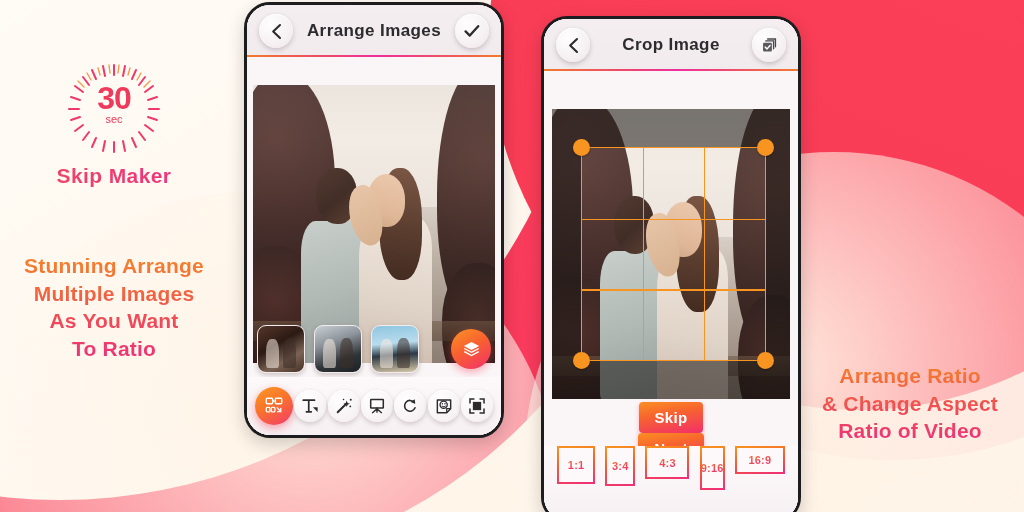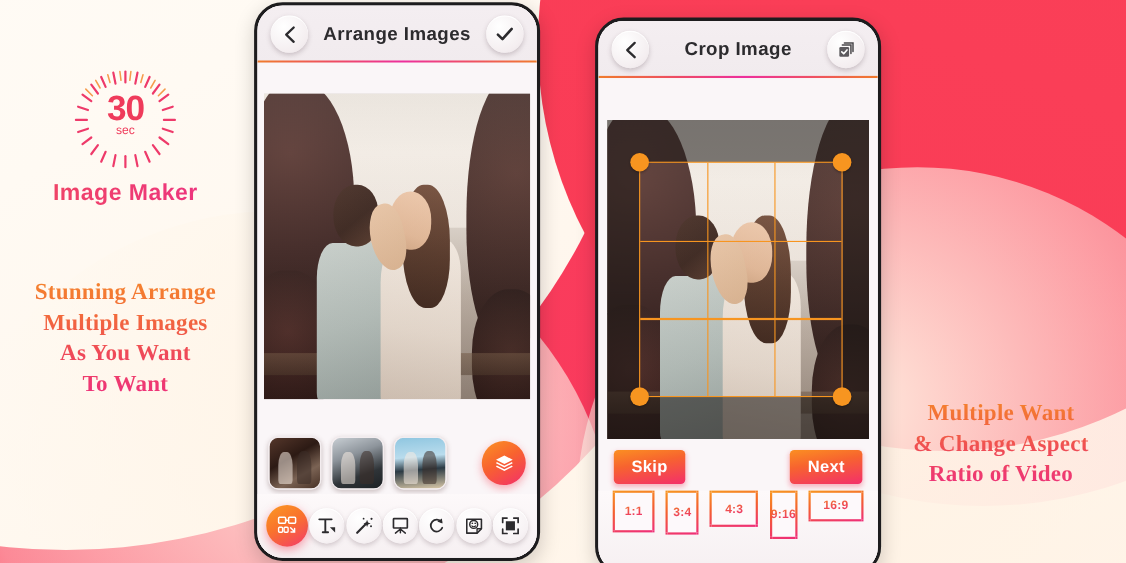--- a/index.html
+++ b/index.html
@@ -104,32 +104,32 @@
     background-clip:text; -webkit-background-clip:text; color:transparent;
   }
   .headline-left {
     left:0; top:252px; width:228px;
     background-image:linear-gradient(180deg,#f5862b 0%,#f26b3a 30%,#ef4a58 62%,#ee2f7f 100%);
   }
   .headline-right {
     right:0; top:362px; width:228px;
     background-image:linear-gradient(180deg,#f5862b 0%,#f2673c 28%,#ef4a58 60%,#ee2f7f 100%);
   }
-  .headline div { white-space:nowrap;font-family:Liberation Serif, serif; }
+  .headline div { white-space:nowrap; }
 
   
   .phone {
     position:absolute;
     background:#f7f2f4;
     border:3px solid #1d1c1e;
     border-radius:26px;
     overflow:hidden;
     box-shadow:0 6px 18px rgba(0,0,0,.18);
   }
-  #phone-left  { left:231px; top:2px;  width:260px; height:508px; }
+  #phone-left  { left:244px; top:2px;  width:260px; height:436px; }
   #phone-right { left:541px; top:16px; width:260px; height:507px; }
 
   .screen { position:absolute; inset:0; background:#f8f4f6; display:flex; flex-direction:column; }
 
   
   .appbar {
     position:relative; height:52px; flex:0 0 52px;
     background:linear-gradient(180deg,#f4eef1 0%,#f1ebee 100%);
     display:flex; align-items:center; padding:0 12px;
   }
@@ -299,20 +299,21 @@
     background:linear-gradient(150deg,#fb9a22 0%,#f9732c 45%,#f43a6b 100%);
     box-shadow:0 3px 9px rgba(244,70,95,.5);
   }
   .tool svg { display:block; }
 
   
   .crop-actions {
     position:absolute; left:0; right:0; bottom:74px; height:44px;
     display:flex; align-items:center; justify-content:space-between;
     padding:0 14px;
+    flex-direction:column;
   }
   .pill {
     padding:7px 16px; border-radius:4px;
     font-size:15px; font-weight:600; color:#fff; letter-spacing:.3px;
     background:linear-gradient(170deg,#fb8f22 0%,#f7632f 40%,#f32f6b 100%);
     box-shadow:0 2px 5px rgba(240,70,100,.38);
   }
   .ratio-bar {
     position:absolute; left:0; right:0; bottom:0; height:74px;
     background:linear-gradient(180deg,#fdf9fa 0%,#f6f0f2 100%);
@@ -387,32 +388,32 @@
             <line x1="32" y1="6" x2="34" y2="13"></line>
           <line x1="75" y1="11" x2="71" y2="18"></line>
             <line x1="21" y1="11" x2="25" y2="18"></line>
           <line x1="84" y1="19" x2="78" y2="25"></line>
             <line x1="12" y1="19" x2="18" y2="25"></line>
         </g>
       </svg>
       <div class="logo-num">30</div>
       <div class="logo-sec">sec</div>
     </div>
-    <div class="logo-word">Image Maker</div>
+    <div class="logo-word">Skip Maker</div>
   </div>
 
   <div class="headline headline-left">
     <div>Stunning Arrange</div>
     <div>Multiple Images</div>
     <div>As You Want</div>
-    <div>To Want</div>
+    <div>To Ratio</div>
   </div>
 
   <div class="headline headline-right">
-    <div>Multiple Want</div>
+    <div>Arrange Ratio</div>
     <div>&amp; Change Aspect</div>
     <div>Ratio of Video</div>
   </div>
 
   <div class="phone" id="phone-left">
     <div class="screen">
 
       <div class="appbar">
         <div class="round-btn">
           <svg width="13" height="17" viewBox="0 0 13 17">

